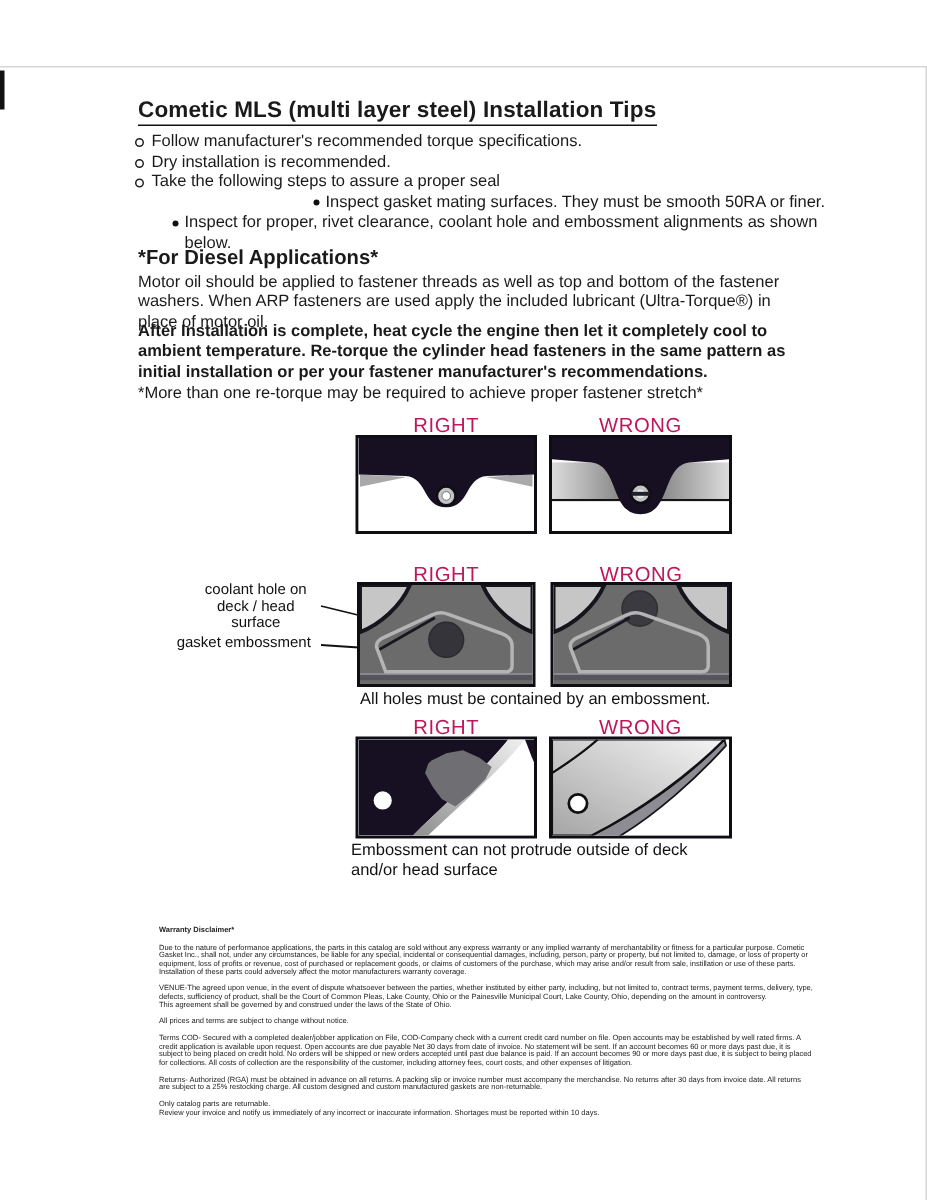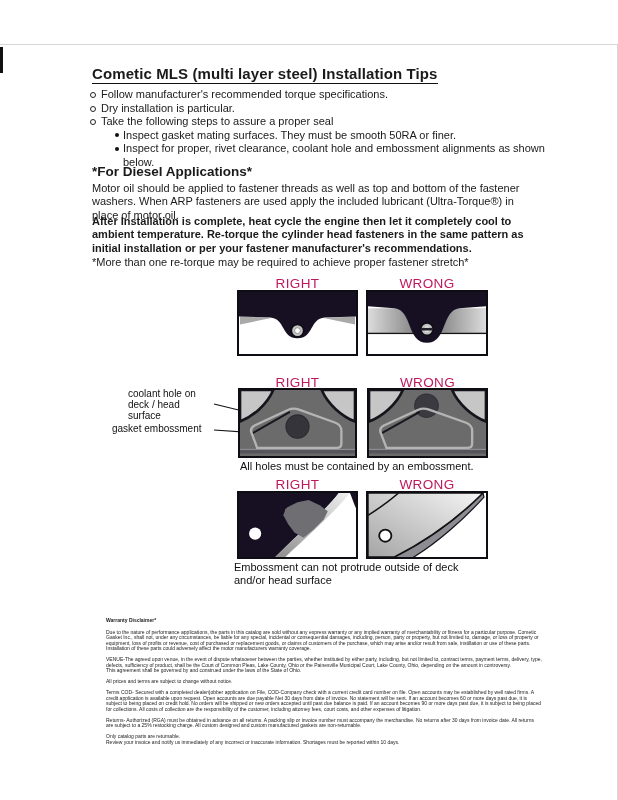--- a/index.html
+++ b/index.html
@@ -10,32 +10,32 @@
   }
   .artifact{position:absolute;left:0;top:2px;width:3px;height:26px;background:#111;}
   .title{
     position:absolute;left:92px;top:20px;margin:0;
     font-size:15px;font-weight:bold;letter-spacing:.1px;
     border-bottom:1.6px solid #111;padding-bottom:1px;display:inline-block;
   }
   .bullets{position:absolute;left:90px;top:43px;width:460px;font-size:11px;line-height:13.5px;}
   .brow{display:flex;align-items:flex-start;}
   .m-open{width:4px;height:4px;border:1.1px solid #222;border-radius:50%;margin:4px 5px 0 0;flex:none;}
-  .brow.sub{margin-left:25px;}
+  .brow.sub{margin-left:25px;justify-content:flex-end;}
   .m-dot{width:4px;height:4px;background:#111;border-radius:50%;margin:4.5px 4px 0 0;flex:none;}
   .diesel-h{position:absolute;left:92px;top:119px;margin:0;font-size:13.5px;font-weight:bold;}
   .para{position:absolute;left:92px;width:436px;margin:0;font-size:11px;line-height:13.4px;}
   .p1{top:137px;} .p2{top:170px;font-weight:bold;} .p3{top:211px;}
 
   .fig-label{position:absolute;font-size:13.5px;letter-spacing:.4px;color:#be185d;text-align:center;}
   .fig-box{position:absolute;box-sizing:border-box;border:2.5px solid #0f0d14;background:#fff;}
   .fig-box svg{display:block;width:100%;height:100%;}
   .fig-caption{position:absolute;font-size:11px;line-height:12.5px;white-space:pre-line;color:#111;}
 
-  .ann{position:absolute;font-size:10px;line-height:10.8px;text-align:left;white-space:pre-line;color:#111;}
+  .ann{position:absolute;font-size:10px;line-height:10.8px;text-align:center;white-space:pre-line;color:#111;}
   .leader-svg{position:absolute;left:0;top:330px;width:618px;height:100px;pointer-events:none;}
 
   .fineprint{position:absolute;left:106px;top:573px;width:436px;font-size:5px;line-height:5.5px;color:#222;}
   .fineprint p{margin:0 0 5.5px 0;white-space:pre-line;}
   .fineprint .fp-h{font-weight:bold;margin-bottom:6px;}
   .doc-code{position:absolute;left:388px;top:761px;font-size:13.5px;color:#ef4444;letter-spacing:.2px;}
 </style>
 </head>
 <body>
 
@@ -45,21 +45,21 @@
 
   <h1 class="title">Cometic MLS (multi layer steel) Installation Tips</h1>
 
   <div class="bullets">
     <div class="brow">
       <span class="m-open"></span>
       <span>Follow manufacturer's recommended torque specifications.</span>
     </div>
     <div class="brow">
       <span class="m-open"></span>
-      <span>Dry installation is particular.</span>
+      <span>Dry installation is recommended.</span>
     </div>
     <div class="brow">
       <span class="m-open"></span>
       <span>Take the following steps to assure a proper seal</span>
     </div>
     <div class="brow sub">
       <span class="m-dot"></span>
       <span>Inspect gasket mating surfaces.  They must be smooth 50RA or finer.</span>
     </div>
     <div class="brow sub">

